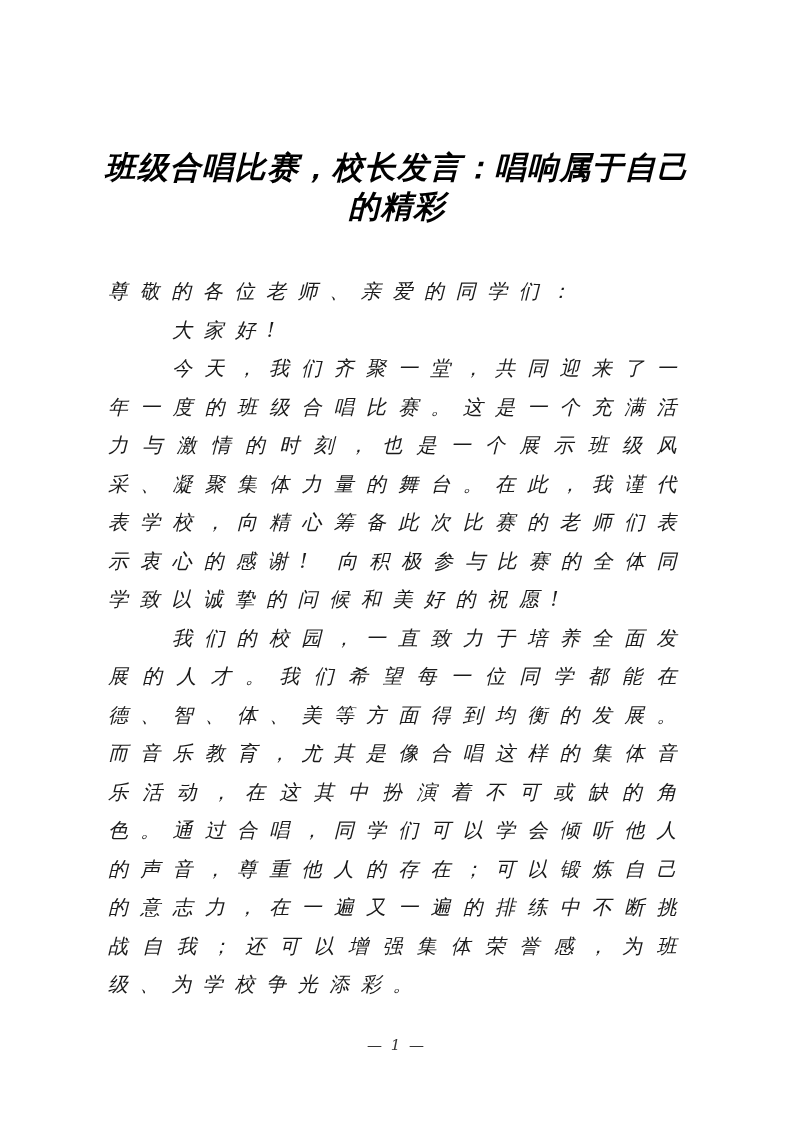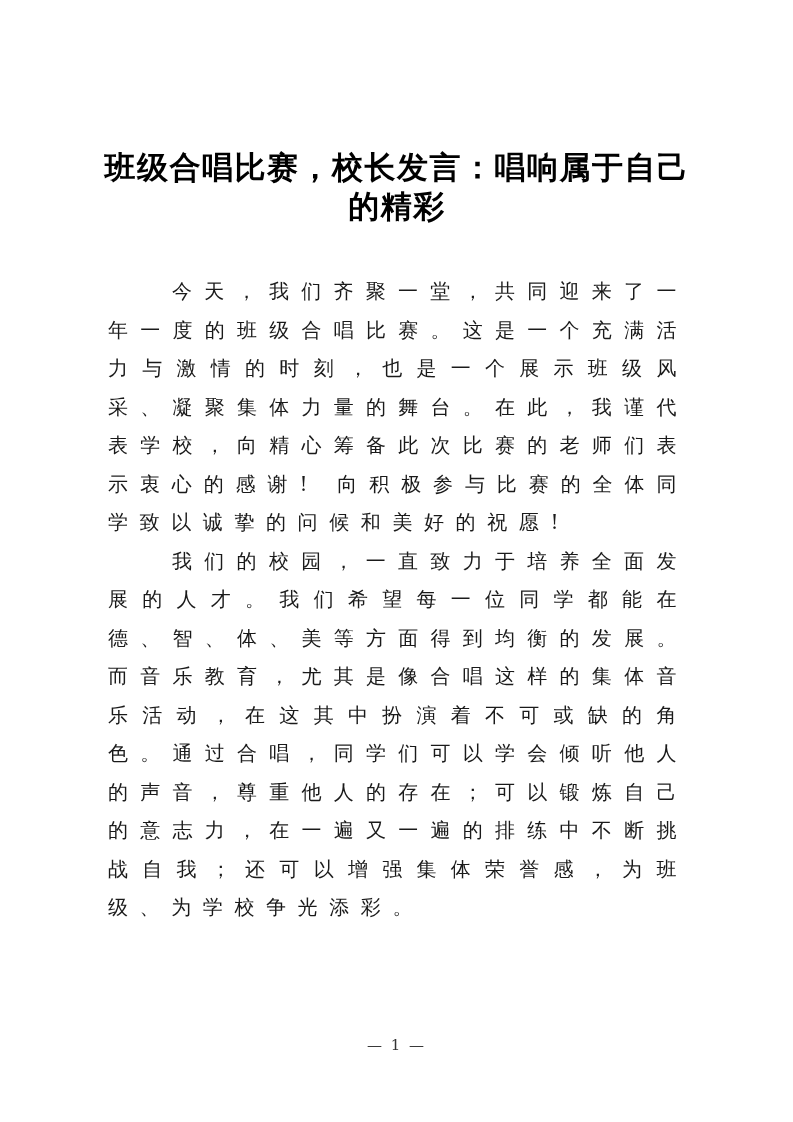--- a/index.html
+++ b/index.html
@@ -13,20 +13,21 @@
       position: relative;
       overflow: hidden;
       font-family: "DejaVu Serif", "Liberation Serif", serif;
       color: #111111;
     }
     .page {
       position: absolute;
       left: 0; top: 0;
       width: 793px; height: 1122px;
       background: #ffffff;
+      font-style: italic;
     }
     .title {
       position: absolute;
       left: 100px;
       top: 148px;
       width: 594px;
       margin: 0;
       text-align: center;
       font-family: "DejaVu Sans", "Liberation Sans", sans-serif;
       font-weight: bold;
@@ -67,19 +68,21 @@
     }
   </style>
 </head>
 <body>
 
 <div class="page">
 
   <h1 class="title">班级合唱比赛，校长发言：唱响属于自己的精彩</h1>
 
   <div class="body-text">
+    <p>尊敬的各位老师、亲爱的同学们：</p>
+    <p class="indent">大家好!</p>
     <p class="indent">今天，我们齐聚一堂，共同迎来了一年一度的班级合唱比赛。这是一个充满活力与激情的时刻，也是一个展示班级风采、凝聚集体力量的舞台。在此，我谨代表学校，向精心筹备此次比赛的老师们表示衷心的感谢! 向积极参与比赛的全体同学致以诚挚的问候和美好的祝愿!</p>
     <p class="indent">我们的校园，一直致力于培养全面发展的人才。我们希望每一位同学都能在德、智、体、美等方面得到均衡的发展。而音乐教育，尤其是像合唱这样的集体音乐活动，在这其中扮演着不可或缺的角色。通过合唱，同学们可以学会倾听他人的声音，尊重他人的存在；可以锻炼自己的意志力，在一遍又一遍的排练中不断挑战自我；还可以增强集体荣誉感，为班级、为学校争光添彩。</p>
   </div>
 
   <div class="page-number">— 1 —</div>
 
 </div>
 
 </body></html>

